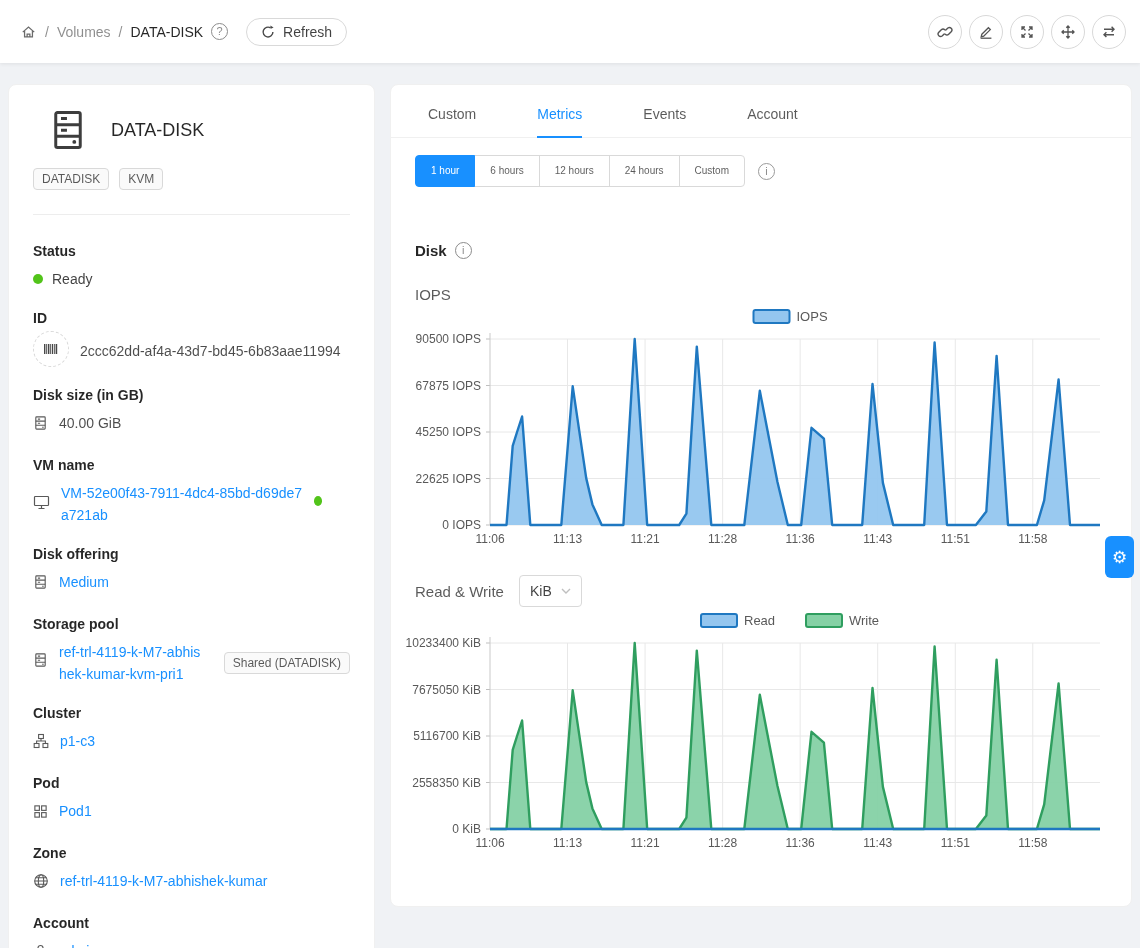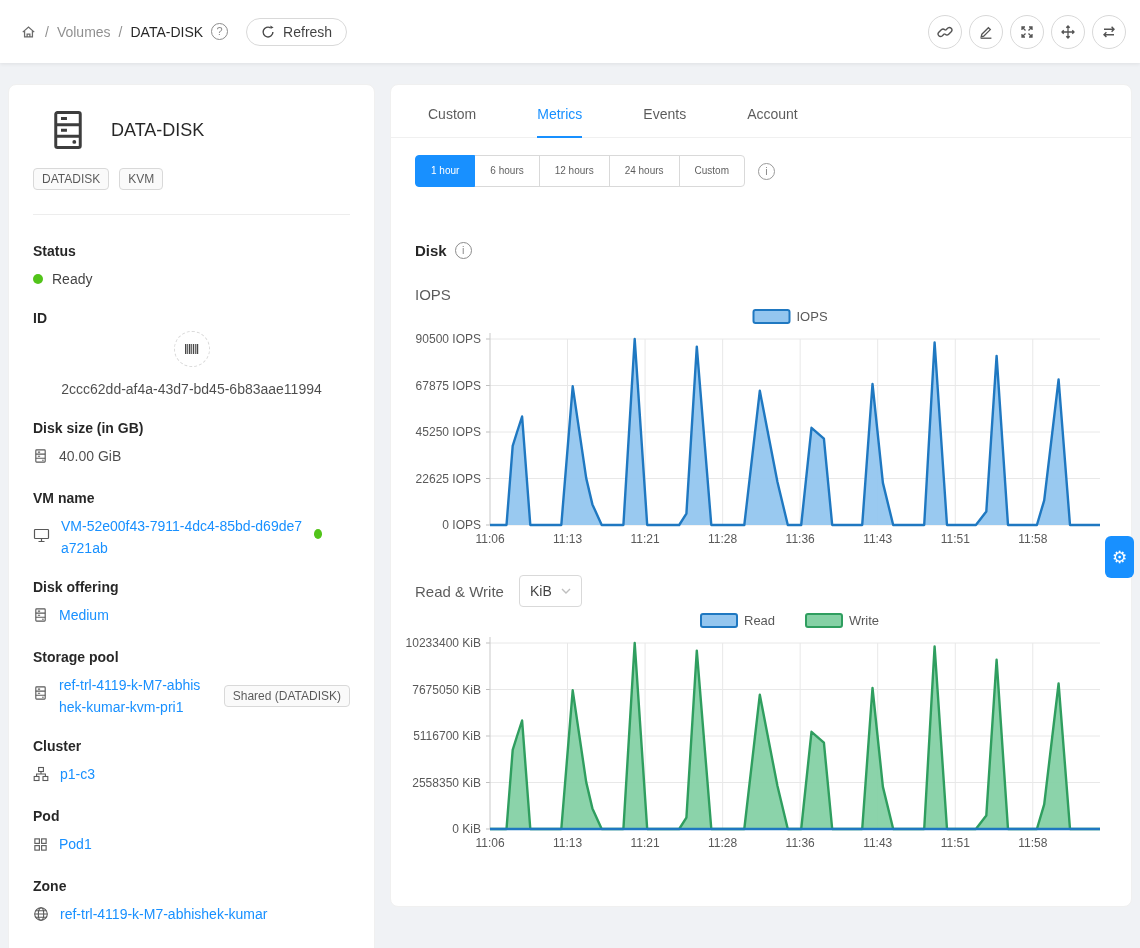--- a/index.html
+++ b/index.html
@@ -212,21 +212,21 @@
   <div class="field">
     <div class="field-label">Status</div>
     <div class="field-value status-row">
       <span class="dot"></span>
       <span>Ready</span>
     </div>
   </div>
 
   <div class="field">
     <div class="field-label">ID</div>
-    <div class="field-value" style="align-items:center;flex-direction:column;">
+    <div class="field-value" style="align-items:center;">
       <span class="barcode-wrap">
         <svg width="16" height="14" viewBox="0 0 16 14">
             <g fill="#474747">
               <rect x="1" y="2" width="1.4" height="10"></rect>
               <rect x="3.2" y="2" width="0.8" height="10"></rect>
               <rect x="4.8" y="2" width="1.6" height="10"></rect>
               <rect x="7.2" y="2" width="0.8" height="10"></rect>
               <rect x="8.8" y="2" width="1.4" height="10"></rect>
               <rect x="11" y="2" width="0.8" height="10"></rect>
               <rect x="12.6" y="2" width="1.6" height="10"></rect>

